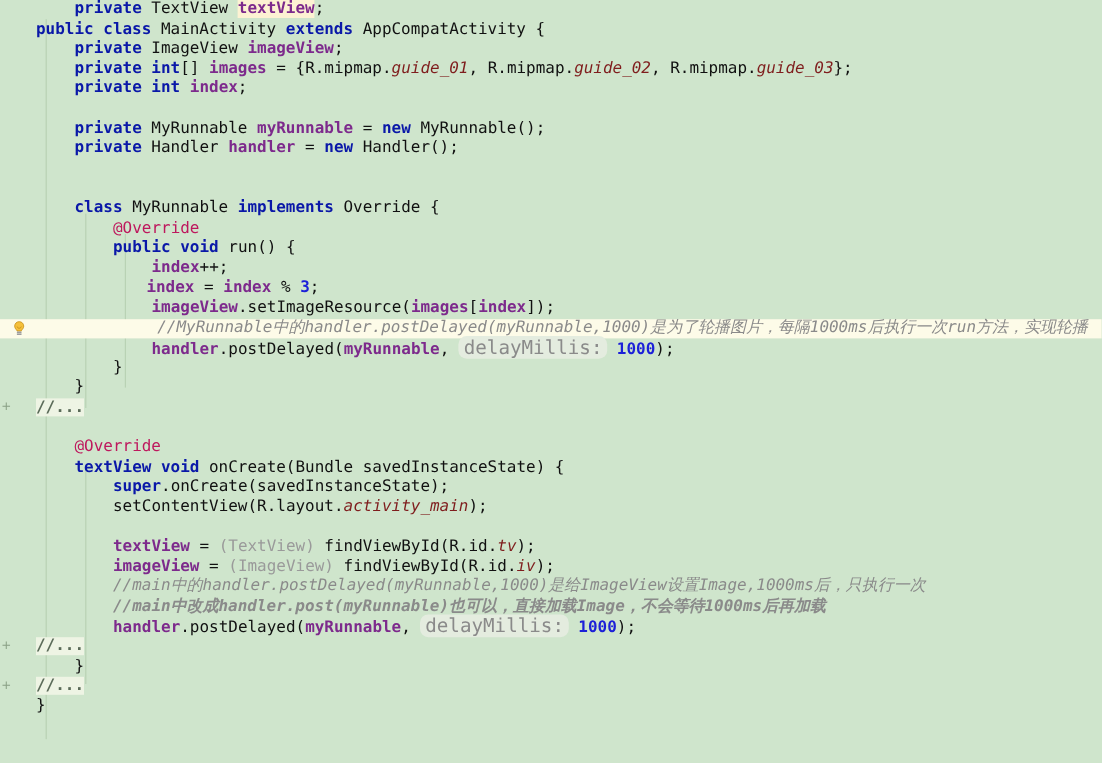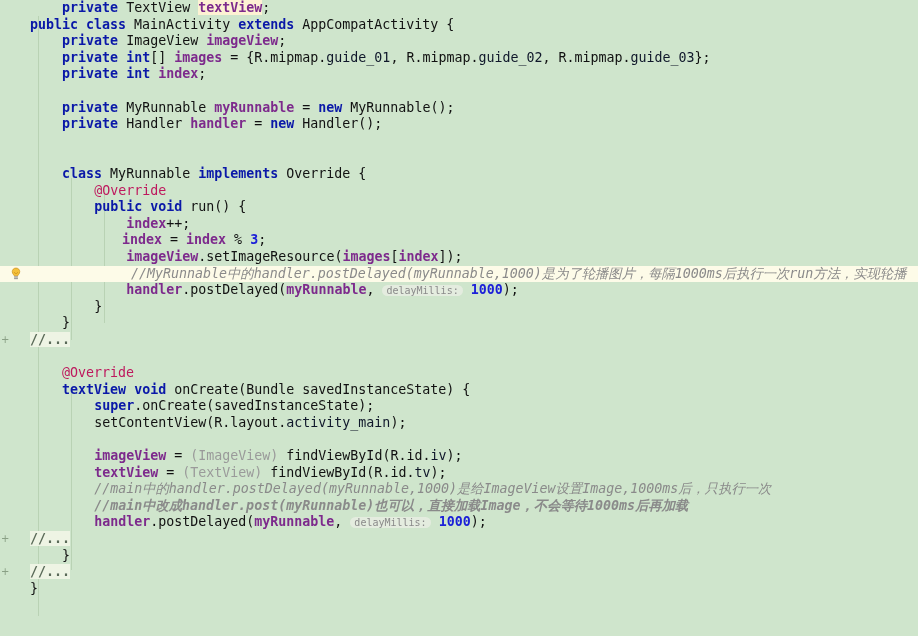--- a/index.html
+++ b/index.html
@@ -55,30 +55,30 @@
     top: 0;
   }
 
   
   .kw        { color: #0a18a8; font-weight: bold; }   
   .plain     { color: #111111; }
   .field     { color: #7d2a8c; font-weight: bold; }   
   .fieldhl   { color: #7d2a8c; font-weight: bold; background: #fdf2d3; }
   .num       { color: #1c20d8; font-weight: bold; }
   .anno      { color: #be185d; }
-  .static    { color: #0f172a; }  
+  .static    { color: #7f1d1d; font-style: italic; }  
   .comment   { color: #8a8a8a; font-style: italic; }
   .dim       { color: #9a9a9a; }                      
   .fold      { color: #5a6a58; background: #eef4e4; font-weight: bold; }
   .hint      {
     color: #8a8a8a;
     background: #e4ecdf;
     border-radius: 7px;
     padding: 0 4px;
-    font-size: 10px;
+    font-size: 16px;
   }
 
   
   .bulb {
     position: absolute;
     left: 9px;
     top: 1px;
     width: 14px;
     height: 14px;
   }
@@ -130,22 +130,22 @@
       <div class="row"><div class="gutter"></div><div class="code" style="left: 126.24px;"><span class="field">handler</span><span class="plain">.postDelayed(</span><span class="field">myRunnable</span><span class="plain">, </span><span class="hint">delayMillis:</span><span class="plain"> </span><span class="num">1000</span><span class="plain">);</span></div></div>
       <div class="row"><div class="gutter"></div><div class="code" style="left: 94.16px;"><span class="plain">}</span></div></div>
       <div class="row"><div class="gutter"></div><div class="code" style="left: 62.08px;"><span class="plain">}</span></div></div>
       <div class="row"><div class="gutter"><span class="foldplus">+</span></div><div class="code" style="left: 30px;"><span class="fold">//...</span></div></div>
       <div class="row"><div class="gutter"></div><div class="code" style="left: 30px;"></div></div>
       <div class="row"><div class="gutter"></div><div class="code" style="left: 62.08px;"><span class="anno">@Override</span></div></div>
       <div class="row"><div class="gutter"></div><div class="code" style="left: 62.08px;"><span class="kw">textView</span><span class="plain"> </span><span class="kw">void</span><span class="plain"> onCreate(Bundle savedInstanceState) {</span></div></div>
       <div class="row"><div class="gutter"></div><div class="code" style="left: 94.16px;"><span class="kw">super</span><span class="plain">.onCreate(savedInstanceState);</span></div></div>
       <div class="row"><div class="gutter"></div><div class="code" style="left: 94.16px;"><span class="plain">setContentView(R.layout.</span><span class="static">activity_main</span><span class="plain">);</span></div></div>
       <div class="row"><div class="gutter"></div><div class="code" style="left: 30px;"></div></div>
+      <div class="row"><div class="gutter"></div><div class="code" style="left: 94.16px;"><span class="field">textView</span><span class="plain"> = </span><span class="dim">(TextView)</span><span class="plain"> findViewById(R.id.</span><span class="static">tv</span><span class="plain">);</span></div></div>
       <div class="row"><div class="gutter"></div><div class="code" style="left: 94.16px;"><span class="field">imageView</span><span class="plain"> = </span><span class="dim">(ImageView)</span><span class="plain"> findViewById(R.id.</span><span class="static">iv</span><span class="plain">);</span></div></div>
-      <div class="row"><div class="gutter"></div><div class="code" style="left: 94.16px;"><span class="field">textView</span><span class="plain"> = </span><span class="dim">(TextView)</span><span class="plain"> findViewById(R.id.</span><span class="static">tv</span><span class="plain">);</span></div></div>
       <div class="row"><div class="gutter"></div><div class="code" style="left: 94.16px;"><span class="comment">//main中的handler.postDelayed(myRunnable,1000)是给ImageView设置Image,1000ms后，只执行一次</span></div></div>
       <div class="row"><div class="gutter"></div><div class="code" style="left: 94.16px; font-weight: bold;"><span class="comment">//main中改成handler.post(myRunnable)也可以，直接加载Image，不会等待1000ms后再加载</span></div></div>
       <div class="row"><div class="gutter"></div><div class="code" style="left: 94.16px;"><span class="field">handler</span><span class="plain">.postDelayed(</span><span class="field">myRunnable</span><span class="plain">, </span><span class="hint">delayMillis:</span><span class="plain"> </span><span class="num">1000</span><span class="plain">);</span></div></div>
       <div class="row"><div class="gutter"><span class="foldplus">+</span></div><div class="code" style="left: 30px;"><span class="fold">//...</span></div></div>
       <div class="row"><div class="gutter"></div><div class="code" style="left: 62.08px;"><span class="plain">}</span></div></div>
       <div class="row"><div class="gutter"><span class="foldplus">+</span></div><div class="code" style="left: 30px;"><span class="fold">//...</span></div></div>
       <div class="row"><div class="gutter"></div><div class="code" style="left: 30px;"><span class="plain">}</span></div></div>
     </div>
 </div>
 

